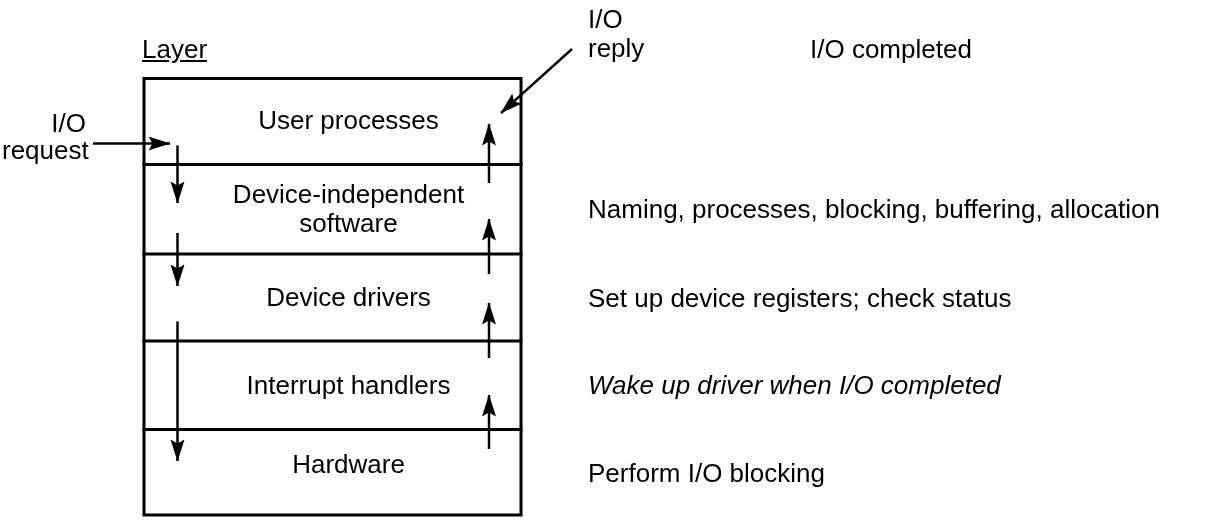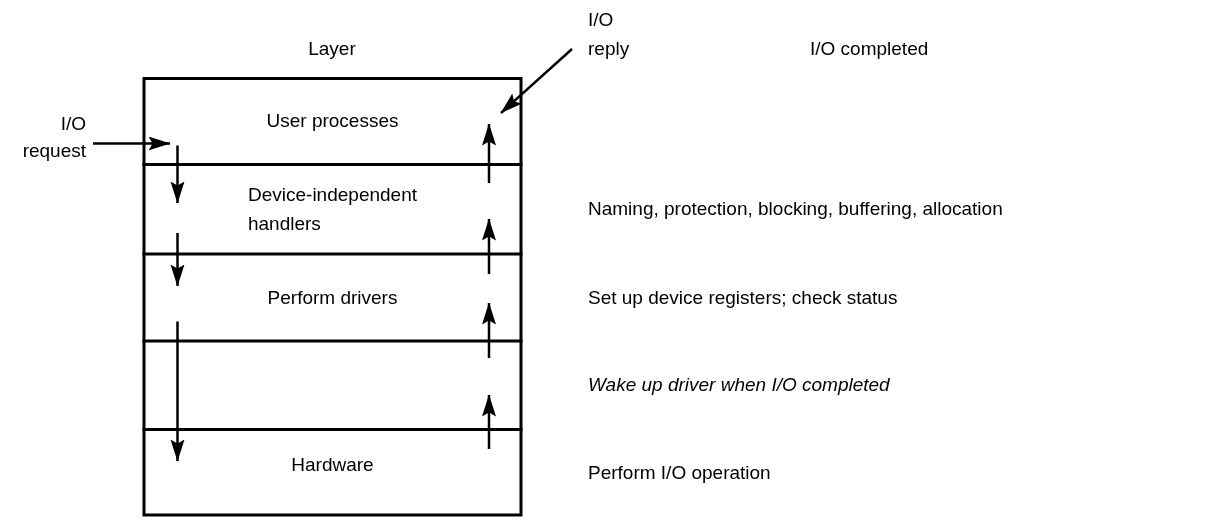--- a/index.html
+++ b/index.html
@@ -8,39 +8,39 @@
     width: 1206px;
     height: 530px;
     background: #ffffff;
     font-family: "Liberation Sans", "DejaVu Sans", sans-serif;
     color: #000000;
     overflow: hidden;
   }
   .abs { position: absolute; }
   #diagram-lines { position: absolute; left: 0; top: 0; width: 1206px; height: 530px; }
 
-  .txt { font-size: 19px; line-height: 32px; white-space: nowrap; }
+  .txt { font-size: 26px; line-height: 32px; white-space: nowrap; }
   .preline { white-space: pre-line; }
 
   #layer-col-title {
     left: 142px; top: 33px; width: 380px;
-    text-align: center;
+    text-decoration: underline;
   }
   #functions-col-title { left: 810px; top: 33px; }
 
   #reply-label { left: 588px; top: 5px; line-height: 29px; }
   #request-label {
     left: 2px; top: 110px; width: 84px;
     text-align: right; line-height: 27px;
   }
 
   .layer-name {
     left: 143px; width: 379px;
     display: flex; align-items: center; justify-content: center;
-    line-height: 29px;
+    text-align: center; line-height: 29px; padding-left: 16px;
   }
   #layer-name-0 { top: 77px;    height: 87px; }
   #layer-name-1 { top: 164px;   height: 90px; }
   #layer-name-2 { top: 254px;   height: 87px; }
   #layer-name-3 { top: 341px;   height: 88px; }
   #layer-name-4 { top: 421px;   height: 87px; }
 
   .layer-fn { left: 588px; height: 34px; line-height: 34px; }
   #layer-fn-0 { top: 104px; }
   #layer-fn-1 { top: 192px; }
@@ -89,22 +89,23 @@
   <div class="abs txt" id="layer-col-title">Layer</div>
   <div class="abs txt" id="functions-col-title">I/O completed</div>
 
   <div class="abs txt preline" id="reply-label">I/O
 reply</div>
   <div class="abs txt preline" id="request-label">I/O
 request</div>
 
   <div class="abs txt preline layer-name" id="layer-name-0">User processes</div>
   <div class="abs txt preline layer-name" id="layer-name-1">Device-independent
-handlers</div>
-  <div class="abs txt preline layer-name" id="layer-name-2">Perform drivers</div>
+software</div>
+  <div class="abs txt preline layer-name" id="layer-name-2">Device drivers</div>
+  <div class="abs txt preline layer-name" id="layer-name-3">Interrupt handlers</div>
   <div class="abs txt preline layer-name" id="layer-name-4">Hardware</div>
 
-  <div class="abs txt layer-fn" id="layer-fn-1">Naming, protection, blocking, buffering, allocation</div>
+  <div class="abs txt layer-fn" id="layer-fn-1">Naming, processes, blocking, buffering, allocation</div>
   <div class="abs txt layer-fn" id="layer-fn-2">Set up device registers; check status</div>
   <div class="abs txt layer-fn" id="layer-fn-3">Wake up driver when I/O completed</div>
-  <div class="abs txt layer-fn" id="layer-fn-4">Perform I/O operation</div>
+  <div class="abs txt layer-fn" id="layer-fn-4">Perform I/O blocking</div>
 
 </div>
 
 </body></html>

